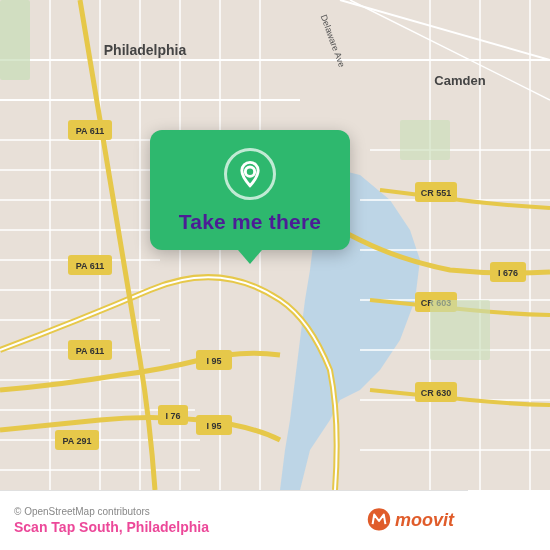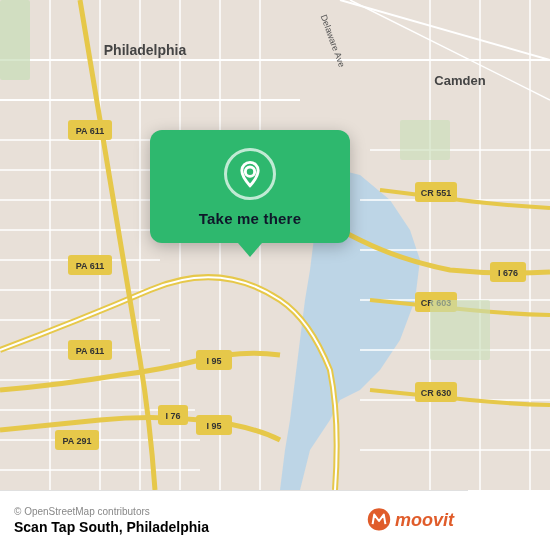--- a/index.html
+++ b/index.html
@@ -59,22 +59,22 @@
       height: 52px;
       border: 3px solid rgba(255,255,255,0.7);
       border-radius: 50%;
       display: flex;
       align-items: center;
       justify-content: center;
       margin-bottom: 10px;
     }
 
     #popup-label {
-      color: #0f172a;
-      font-size: 15px;
+      color: #4c1d95;
+      font-size: 21px;
       font-weight: 600;
       text-align: center;
       letter-spacing: 0.2px;
     }
 
     
     #bottom-bar {
       width: 468px;
       height: 60px;
       background-color: #fff;
@@ -91,21 +91,21 @@
     }
 
     #attribution {
       font-size: 10px;
       color: #888;
     }
 
     #location-name {
       font-size: 14px;
       font-weight: 600;
-      color: #000000;
+      color: #ec4899;
       margin-top: 2px;
     }
 
     #moovit-logo {
       display: flex;
       align-items: center;
     }
 
     #moovit-icon {
       width: 32px;

